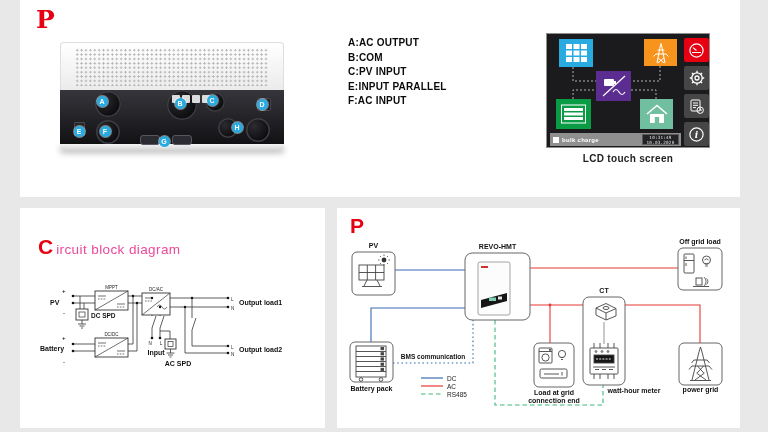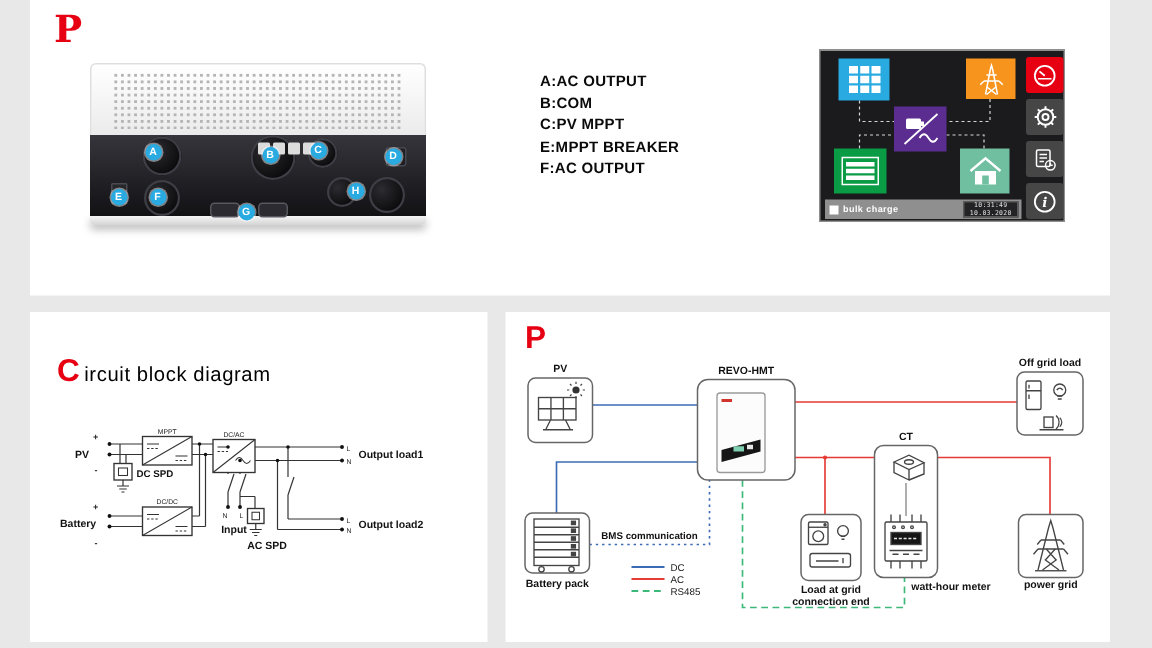--- a/index.html
+++ b/index.html
@@ -9,21 +9,21 @@
   .panel-bl{left:20px;top:208px;width:305px;height:220px;}
   .panel-br{left:337px;top:208px;width:403px;height:220px;}
 
   
   .sec-title{position:absolute;display:flex;align-items:baseline;margin:0;}
   .sec-title .cap{color:#e60012;font-weight:700;margin-right:3px;}
   .title-top{left:16px;top:5px;}
   .title-top .cap{font:700 25px "DejaVu Serif",serif;}
   .title-top .rest{font:600 12.5px "DejaVu Sans Mono",monospace;color:#3a3a3a;letter-spacing:1.2px;}
   .title-sub .cap{font:700 21px "Liberation Sans",sans-serif;}
-  .title-sub .rest{font:400 13.5px "Liberation Sans",sans-serif;color:#000000;letter-spacing:.4px;margin-top:28px;}
+  .title-sub .rest{font:400 13.5px "Liberation Sans",sans-serif;color:#ec4899;letter-spacing:.4px;margin-top:28px;}
   .title-bl{left:18px;top:6px;}
   .title-br{left:13px;top:6px;}
 
   
   .device{position:absolute;left:40px;top:42px;width:224px;height:108px;}
   .dev-top{position:absolute;left:0;top:0;width:224px;height:48px;background:linear-gradient(#ffffff,#ebebeb);border:1px solid #dedede;border-bottom:none;border-radius:4px 4px 0 0;box-sizing:border-box;}
   .dev-holes{position:absolute;left:14px;top:5px;right:14px;height:38px;background-image:radial-gradient(circle,#b5b5b5 .9px,transparent 1.15px);background-size:4.4px 4.4px;}
   .dev-body{position:absolute;left:0;top:48px;width:224px;height:54px;background:linear-gradient(#35353b,#121215);}
   .dev-base{position:absolute;left:0;top:102px;width:224px;height:6px;background:linear-gradient(#f4f4f4,#d5d5d5);border-radius:0 0 3px 3px;box-shadow:0 3px 6px rgba(0,0,0,.28);}
   .port{position:absolute;border-radius:50%;background:radial-gradient(circle at 35% 35%,#2c2c31,#0b0b0d 72%);box-shadow:inset 0 0 0 1.5px #3e3e46;}
@@ -37,21 +37,21 @@
   .conn-e{position:absolute;left:14px;top:80px;width:9px;height:12px;background:#27272c;border:1px solid #4a4a52;border-radius:1px;}
   .dsub{position:absolute;width:18px;height:8px;background:#2b2b31;border:1px solid #575760;border-radius:3px;}
   .dsub-g1{left:80px;top:93px;} .dsub-g2{left:112px;top:93px;}
   .plate{position:absolute;top:53px;width:8px;height:8px;background:#dcdcdc;border-radius:1px;}
   .badge{position:absolute;width:11px;height:11px;border-radius:50%;background:#29abe2;color:#fff;font:700 7px/11px "Liberation Sans",sans-serif;text-align:center;box-shadow:0 0 0 1px rgba(255,255,255,.45);}
   .bdg-a{left:36.5px;top:53.5px;} .bdg-b{left:114.5px;top:55.5px;} .bdg-c{left:146.5px;top:52.5px;}
   .bdg-d{left:196.5px;top:56.5px;} .bdg-e{left:13.5px;top:83.5px;} .bdg-f{left:39.5px;top:83.5px;}
   .bdg-g{left:98.5px;top:93.5px;} .bdg-h{left:171.5px;top:79.5px;}
 
   
-  .parts{position:absolute;left:328px;top:36px;margin:12px;padding:0;list-style:none;}
+  .parts{position:absolute;left:328px;top:36px;margin:0;padding:0;list-style:none;}
   .parts li{font:700 10px/14.6px "Liberation Sans",sans-serif;color:#0a0a0a;letter-spacing:.2px;}
 
   
   .lcd{position:absolute;left:526px;top:33px;width:164px;height:115px;background:#1b1b1d;border:1px solid #8f8f8f;box-sizing:border-box;}
   .tile{position:absolute;display:flex;align-items:center;justify-content:center;}
   .tile-pv{left:12px;top:5px;width:34px;height:28px;background:#29abe2;}
   .tile-grid{left:97px;top:5px;width:33px;height:27px;background:#f7941e;}
   .tile-inv{left:49px;top:37px;width:35px;height:30px;background:#5b2d90;}
   .tile-bat{left:9px;top:65px;width:35px;height:30px;background:#0a9b45;}
   .tile-home{left:93px;top:65px;width:33px;height:30px;background:#6fbfa0;}
@@ -110,23 +110,23 @@
       <div class="badge bdg-d">D</div>
       <div class="badge bdg-e">E</div>
       <div class="badge bdg-f">F</div>
       <div class="badge bdg-g">G</div>
       <div class="badge bdg-h">H</div>
     </div>
 
     <ul class="parts">
       <li>A:AC OUTPUT</li>
       <li>B:COM</li>
-      <li>C:PV MPPT</li>
-      <li>E:MPPT BREAKER</li>
-      <li>F:AC OUTPUT</li>
+      <li>C:PV INPUT</li>
+      <li>E:INPUT PARALLEL</li>
+      <li>F:AC INPUT</li>
     </ul>
 
     <div class="lcd">
       <svg class="lcd-links" width="164" height="115" viewBox="0 0 164 115">
         <path d="M26,33 V47 H49" fill="none" stroke="#d8d8d8" stroke-width="0.8" stroke-dasharray="2 2"></path>
         <path d="M113,32 V47 H84" fill="none" stroke="#d8d8d8" stroke-width="0.8" stroke-dasharray="2 2"></path>
         <path d="M26,65 V56 H49" fill="none" stroke="#d8d8d8" stroke-width="0.8" stroke-dasharray="2 2"></path>
         <path d="M109,65 V56 H84" fill="none" stroke="#d8d8d8" stroke-width="0.8" stroke-dasharray="2 2"></path>
       </svg>
       <div class="tile tile-pv">
@@ -210,20 +210,21 @@
       </div>
       <div class="lcd-status">
         <span class="sq"></span>
         <span class="st-label">bulk charge</span>
         <div class="clock">
           <div>10:31:49</div>
           <div>10.03.2020</div>
         </div>
       </div>
     </div>
+    <div class="lcd-caption">LCD touch screen</div>
   </section>
 
   <section class="panel panel-bl">
     <h2 class="sec-title title-sub title-bl">
       <span class="cap">C</span>
       <span class="rest">ircuit block diagram</span>
     </h2>
     <svg width="305" height="220" viewBox="0 0 305 220" style="position:absolute;left:0;top:0;">
       <g stroke="#333" stroke-width="0.8" fill="none">
 

